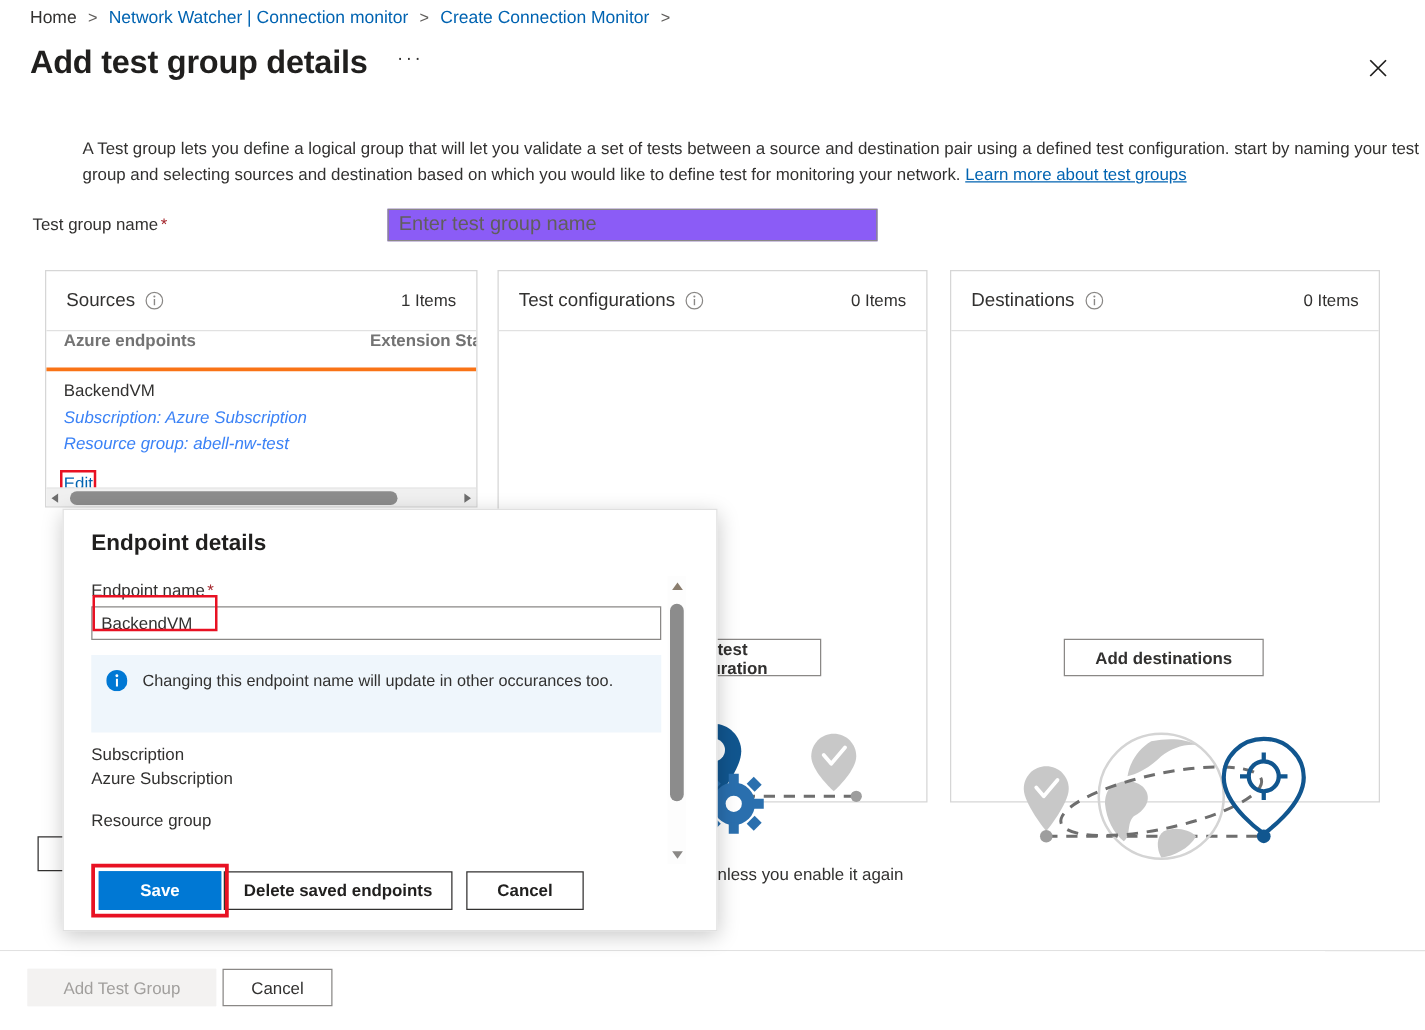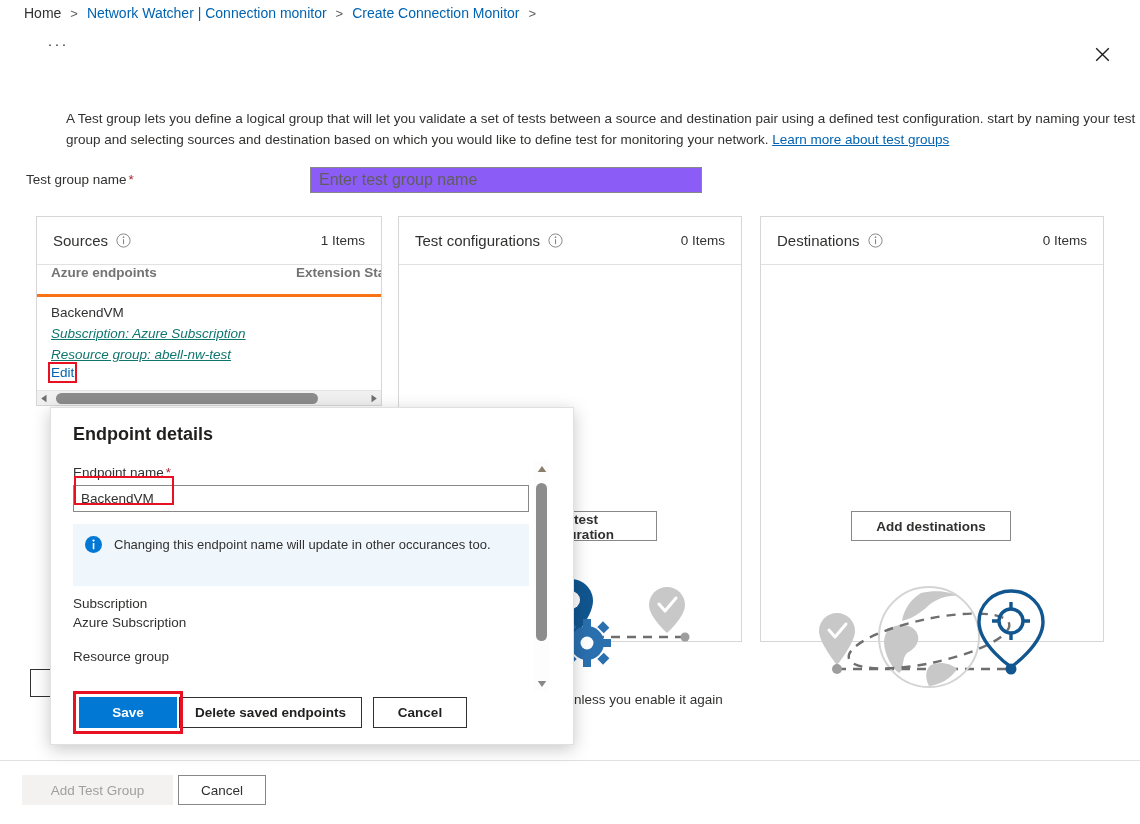--- a/index.html
+++ b/index.html
@@ -88,24 +88,24 @@
   
   .src-colhead {
     display: flex; height: 32px;
     border-bottom: 3px solid #f97316; padding: 0 0 0 14px;
     font-size: 13.5px; font-weight: 700; color: #737373; white-space: nowrap;
   }
   .src-col-a { width: 245px; flex:0 0 auto; }
   .src-col-b { flex: 0 0 auto; }
   .src-body { padding: 6px 0 0 14px; font-size: 13.5px; }
   .src-name { color: #323130; line-height: 20px; }
-  .src-meta { color: #0f766e; font-style: italic; line-height: 21px; text-decoration: underline; }
+  .src-meta { color: #3b82f6; font-style: italic; line-height: 21px; }
   .src-edit {
     color: #0063b1; font-size: 13.5px; display: inline-block;
-    margin-top: 0; cursor: pointer;
+    margin-top: 14px; cursor: pointer;
   }
   .hl-red { outline: 2px solid #e81123; outline-offset: 1px; }
 
   
   .hscroll {
     position: absolute; left: 0; bottom: 0; width: 344px; height: 15px;
     background: #f0f0f0; border-top: 1px solid #e6e6e6;
     display: flex; align-items: center;
   }
   .hs-arrow { width: 15px; height: 15px; display:flex; align-items:center; justify-content:center; cursor:pointer; }
@@ -241,20 +241,21 @@
   <div class="breadcrumb">
     <span class="crumb home">Home</span>
     <span class="crumb-sep">&gt;</span>
     <span class="crumb">Network Watcher | Connection monitor</span>
     <span class="crumb-sep">&gt;</span>
     <span class="crumb">Create Connection Monitor</span>
     <span class="crumb-sep">&gt;</span>
   </div>
 
   <div class="title-row">
+    <span class="page-title">Add test group details</span>
     <span class="ellipsis-btn">···</span>
   </div>
 
   <div class="close-btn">
     <svg width="15" height="15" viewBox="0 0 15 15" aria-hidden="true">
       <path d="M1.2 1.2 L13.8 13.8 M13.8 1.2 L1.2 13.8" stroke="#201f1e" stroke-width="1.4" fill="none"></path>
     </svg>
   </div>
 
   <div class="desc">

